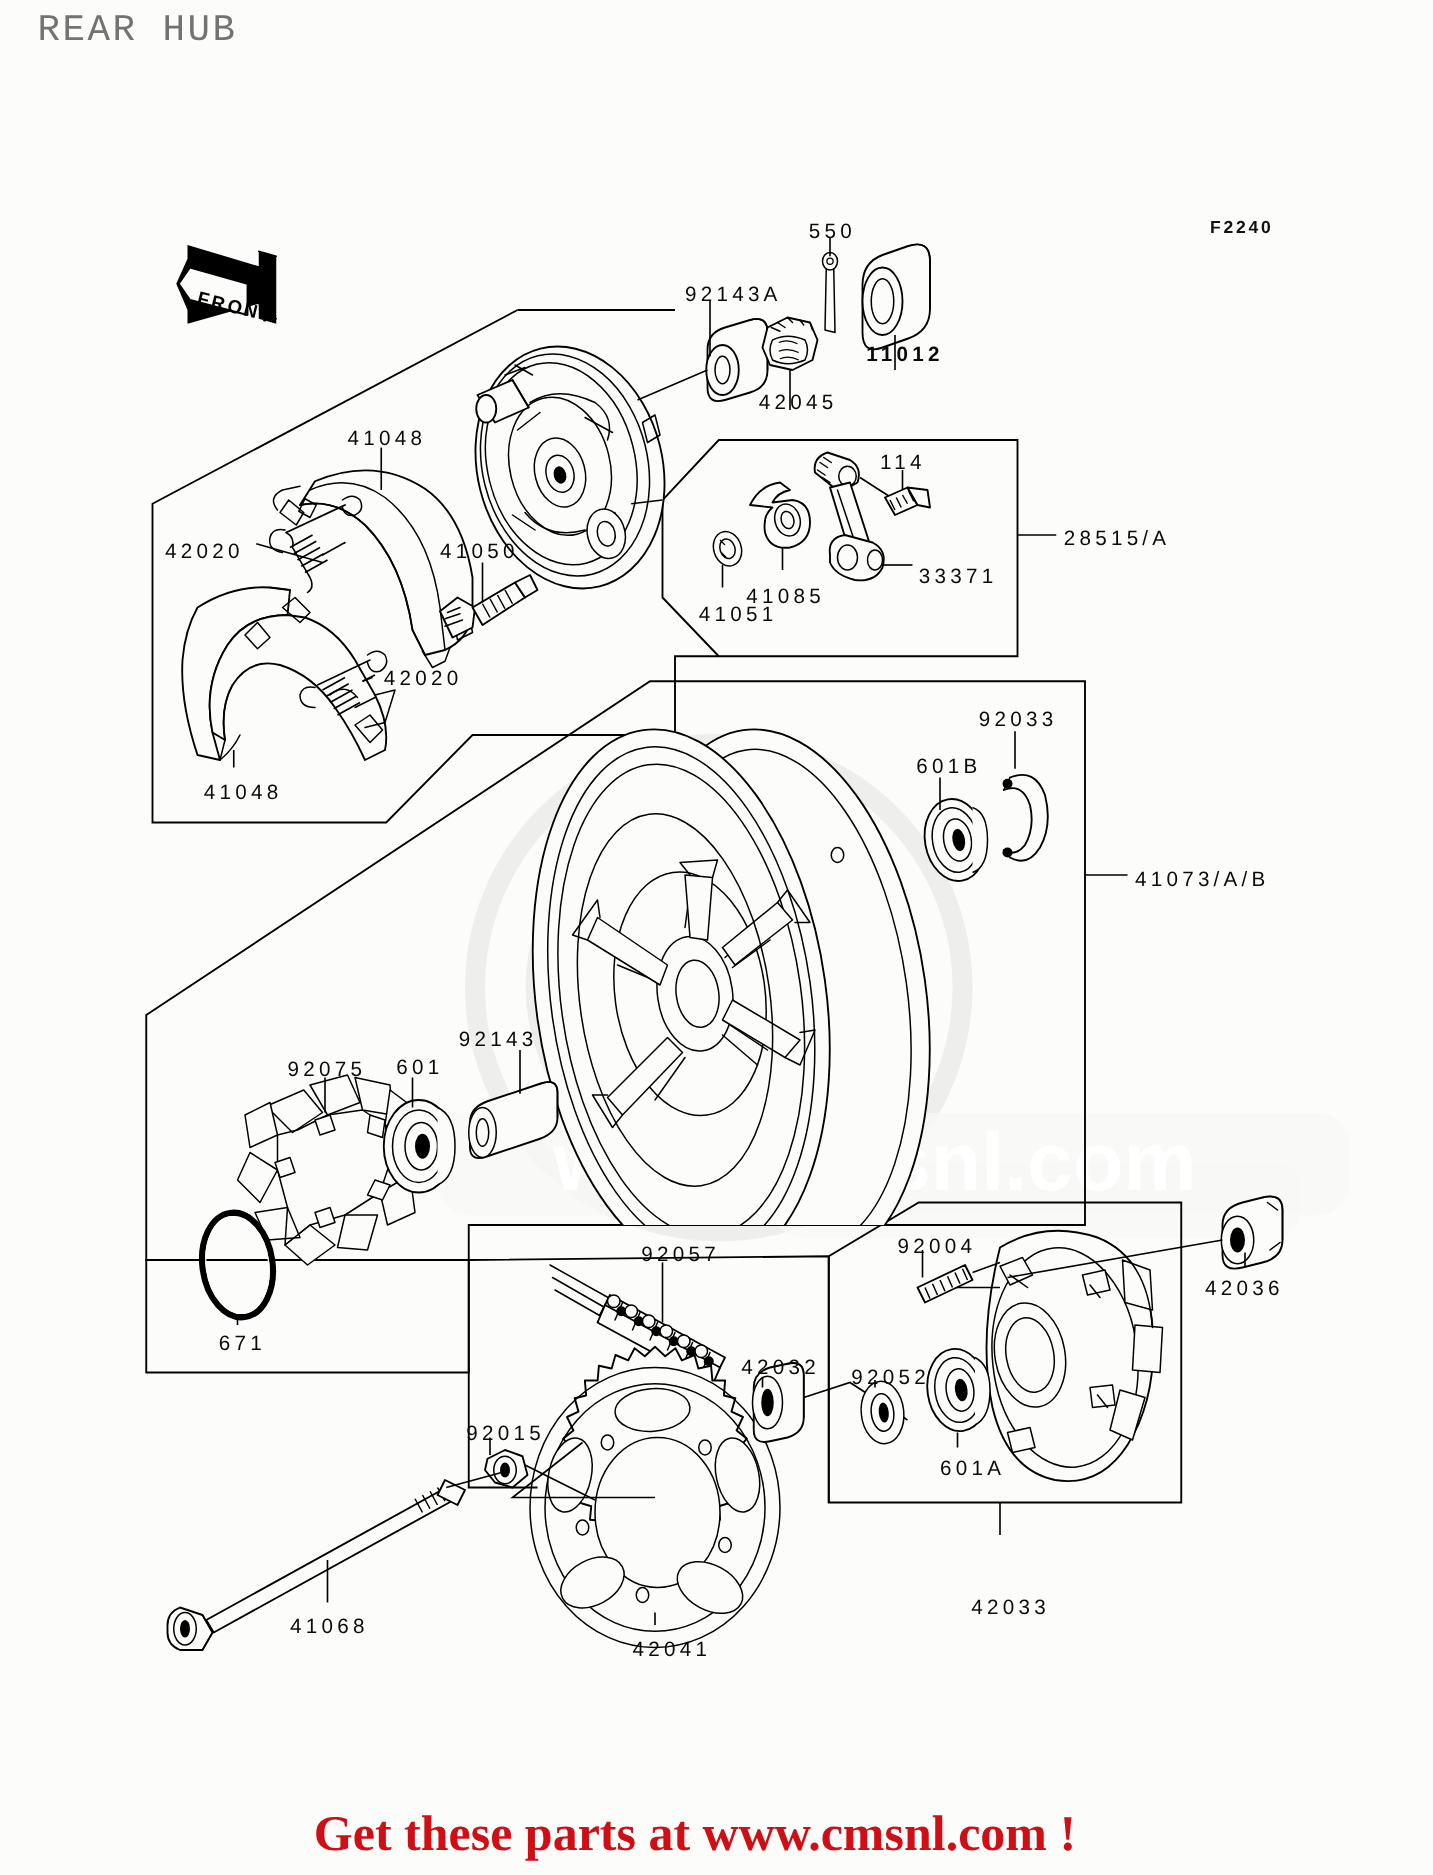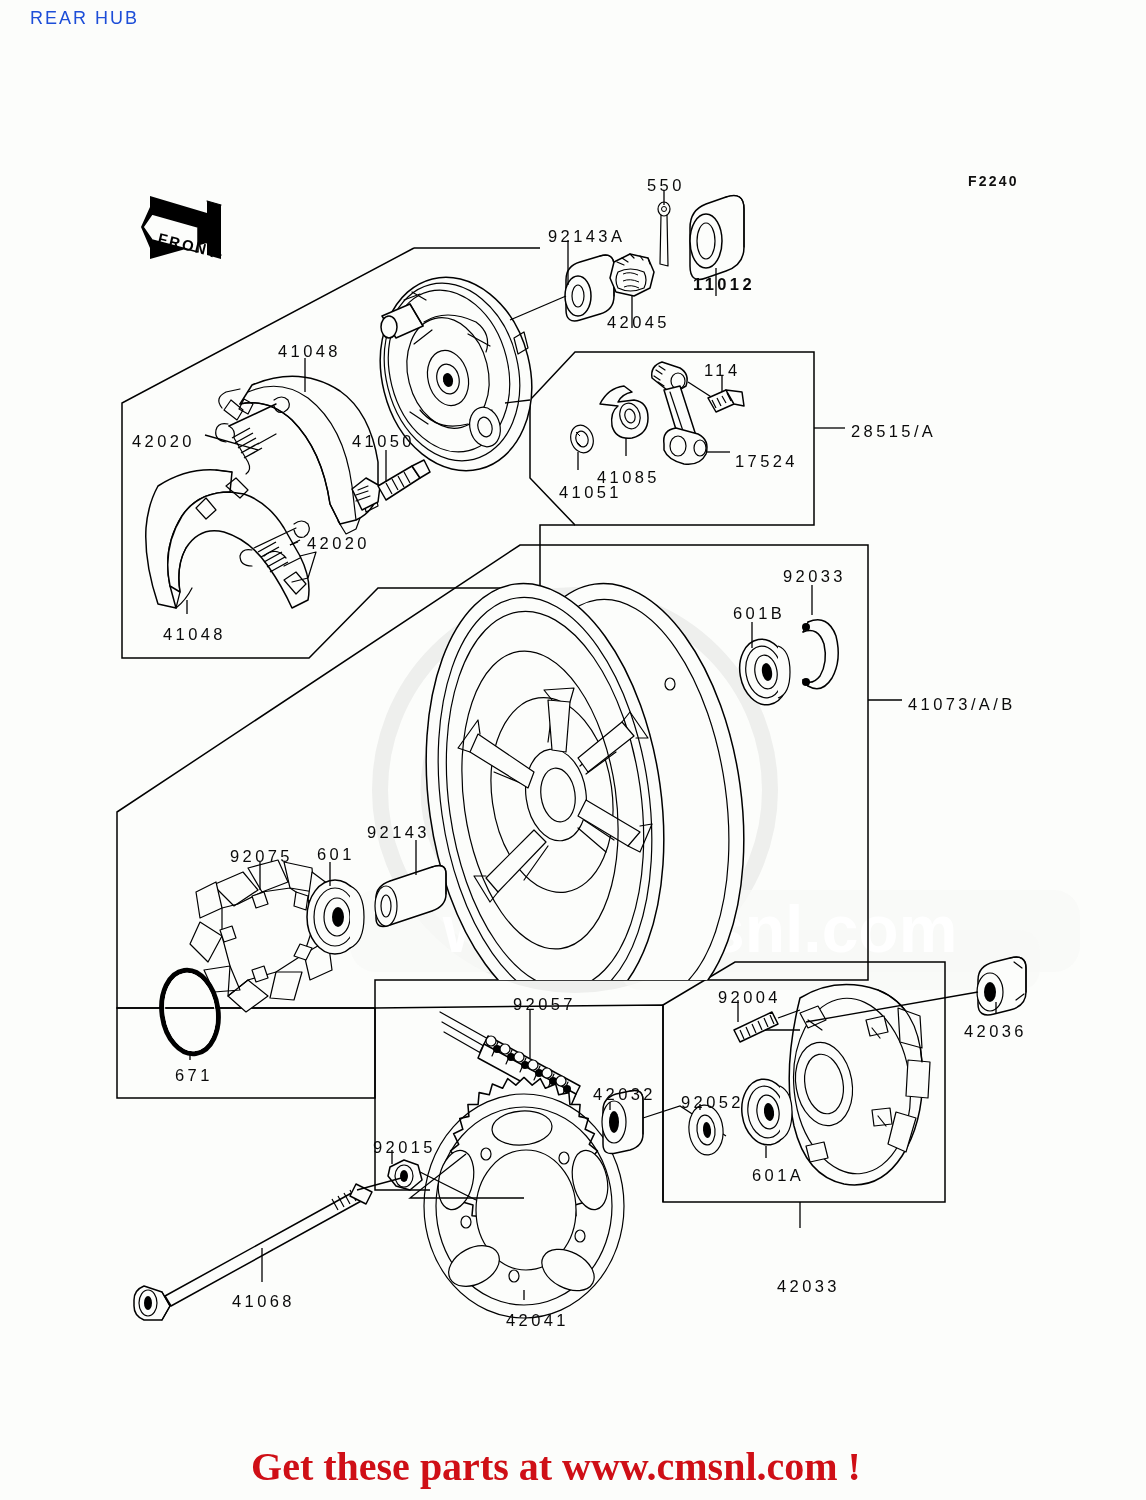--- a/index.html
+++ b/index.html
@@ -11,24 +11,24 @@
   #page {
     position: relative;
     width: 1146px;
     height: 1500px;
     background: #fcfdfb;
     overflow: hidden;
   }
   #title {
     position: absolute;
     left: 30px; top: 8px;
-    font-size: 18px;
+    font-size: 30px;
     letter-spacing: 2px;
-    color: #1d4ed8;
-    font-family: Liberation Sans, sans-serif;
+    color: #737373;
+    font-family: Liberation Mono, monospace;
   }
   #refcode {
     position: absolute;
     left: 968px; top: 173px;
     font-size: 14px;
     letter-spacing: 2.2px;
     color: #111;
     font-weight: bold;
     font-family: "Liberation Sans", sans-serif;
   }
@@ -586,21 +586,21 @@
   <div class="lbl" style="left:647px;  top:176px;">550</div>
   <div class="lbl" style="left:693px;  top:275px;font-weight:bold;">11012</div>
   <div class="lbl" style="left:607px;  top:313px;">42045</div>
   <div class="lbl" style="left:278px; top:342px;">41048</div>
   <div class="lbl" style="left:132px; top:432px;">42020</div>
   <div class="lbl" style="left:352px;  top:432px;">41050</div>
   <div class="lbl" style="left:307px; top:534px;">42020</div>
   <div class="lbl" style="left:163px; top:625px;">41048</div>
   <div class="lbl" style="left:559px;  top:483px;">41051</div>
   <div class="lbl" style="left:597px;  top:468px;">41085</div>
-  <div class="lbl" style="left:735px;  top:452px;">17524</div>
+  <div class="lbl" style="left:735px;  top:452px;">33371</div>
   <div class="lbl" style="left:704px;  top:361px;">114</div>
   <div class="lbl" style="left:851px;  top:422px;">28515/A</div>
   <div class="lbl" style="left:783px;  top:567px;">92033</div>
   <div class="lbl" style="left:733px;  top:604px;">601B</div>
   <div class="lbl" style="left:908px;  top:695px;">41073/A/B</div>
   <div class="lbl" style="left:367px;  top:823px;">92143</div>
   <div class="lbl" style="left:317px;  top:845px;">601</div>
   <div class="lbl" style="left:230px;  top:847px;">92075</div>
   <div class="lbl" style="left:175px;  top:1066px;">671</div>
   <div class="lbl" style="left:513px;  top:995px;">92057</div>

